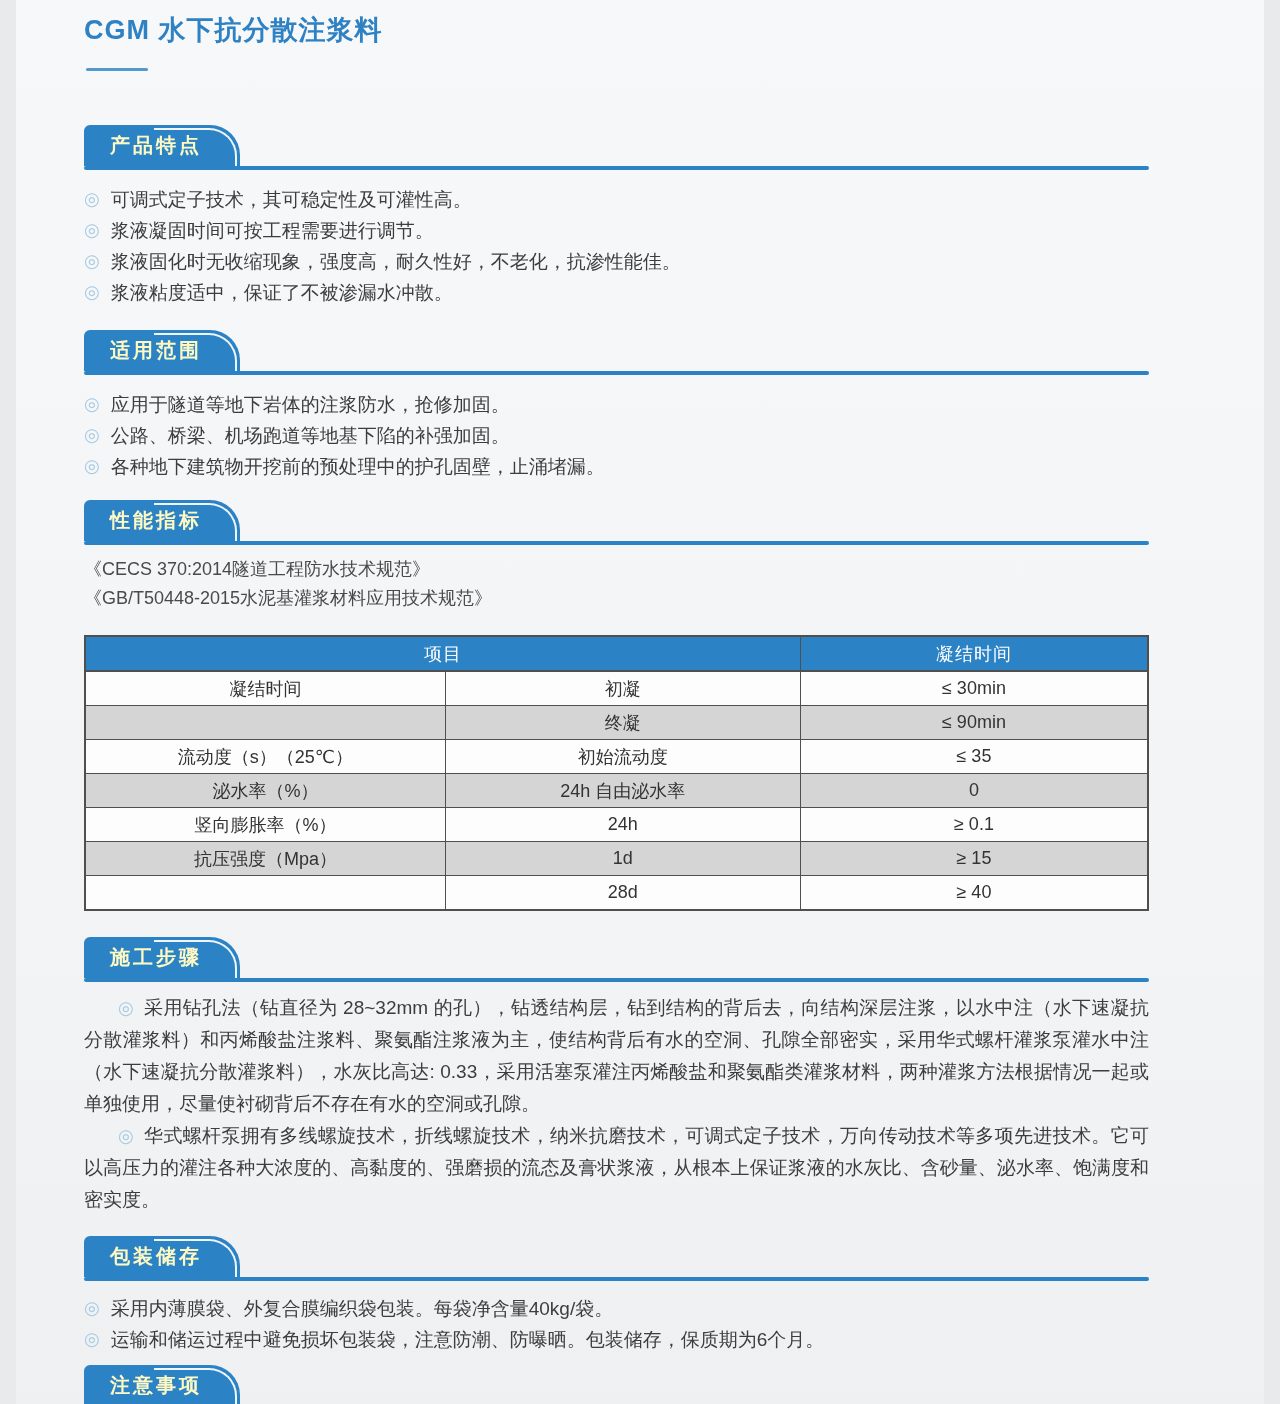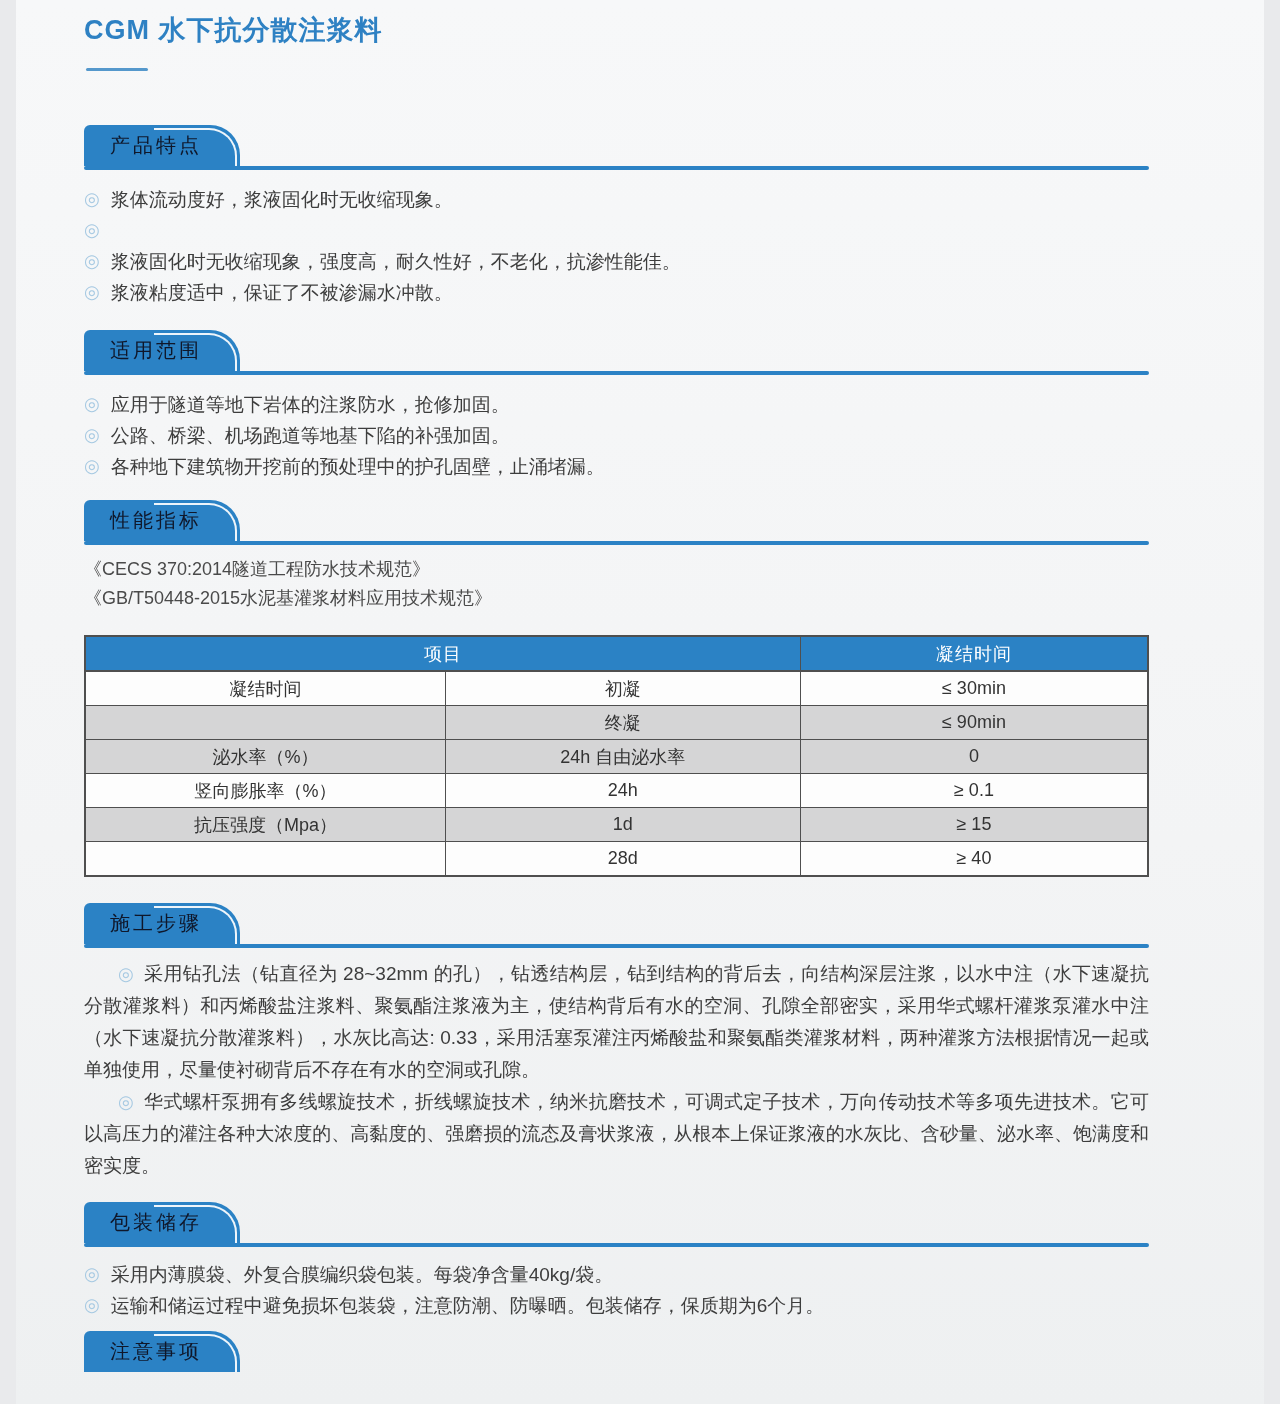--- a/index.html
+++ b/index.html
@@ -30,22 +30,22 @@
 
   
   .section-head { position:relative; }
   .sec-rule {
     position:absolute; left:0; right:0; bottom:0;
     height:4px; background:#2b82c5; border-radius:3px;
   }
   .sec-tab {
     position:relative; z-index:2;
     display:inline-block;
-    background:#2b82c5; color:#0f172a;
-    font-size:20px; font-weight:400; letter-spacing:3px;
+    background:#2b82c5; color:#fef9c3;
+    font-size:20px; font-weight:700; letter-spacing:3px;
     line-height:24px;
     padding:8px 38px 9px 26px;
     border-radius:6px 30px 0 0;
     margin-bottom:4px;
   }
   .sec-tab::after {
     content:"";
     position:absolute; top:3px; right:3px; bottom:0; width:52%;
     border-top:2px solid rgba(255,255,255,.92);
     border-right:2px solid rgba(255,255,255,.92);
@@ -118,24 +118,25 @@
     <div class="title-rule"></div>
 
     <div class="s-features">
       <div class="section-head">
         <span class="sec-tab"><span>产品特点</span></span>
         <span class="sec-rule"></span>
       </div>
       <ul class="blist">
         <li>
             <span class="bullet">◎</span>
-            <span>浆体流动度好，浆液固化时无收缩现象。</span>
-          </li>
-        <li>
-            <span class="bullet">◎</span>
+            <span>可调式定子技术，其可稳定性及可灌性高。</span>
+          </li>
+        <li>
+            <span class="bullet">◎</span>
+            <span>浆液凝固时间可按工程需要进行调节。</span>
           </li>
         <li>
             <span class="bullet">◎</span>
             <span>浆液固化时无收缩现象，强度高，耐久性好，不老化，抗渗性能佳。</span>
           </li>
         <li>
             <span class="bullet">◎</span>
             <span>浆液粘度适中，保证了不被渗漏水冲散。</span>
           </li>
       </ul>
@@ -187,20 +188,25 @@
           <tr class="plain">
             <td>凝结时间</td>
             <td>初凝</td>
             <td>≤ 30min</td>
           </tr>
           <tr class="alt">
             <td></td>
             <td>终凝</td>
             <td>≤ 90min</td>
           </tr>
+          <tr class="plain">
+            <td>流动度（s）（25℃）</td>
+            <td>初始流动度</td>
+            <td>≤ 35</td>
+          </tr>
           <tr class="alt">
             <td>泌水率（%）</td>
             <td>24h 自由泌水率</td>
             <td>0</td>
           </tr>
           <tr class="plain">
             <td>竖向膨胀率（%）</td>
             <td>24h</td>
             <td>≥ 0.1</td>
           </tr>

